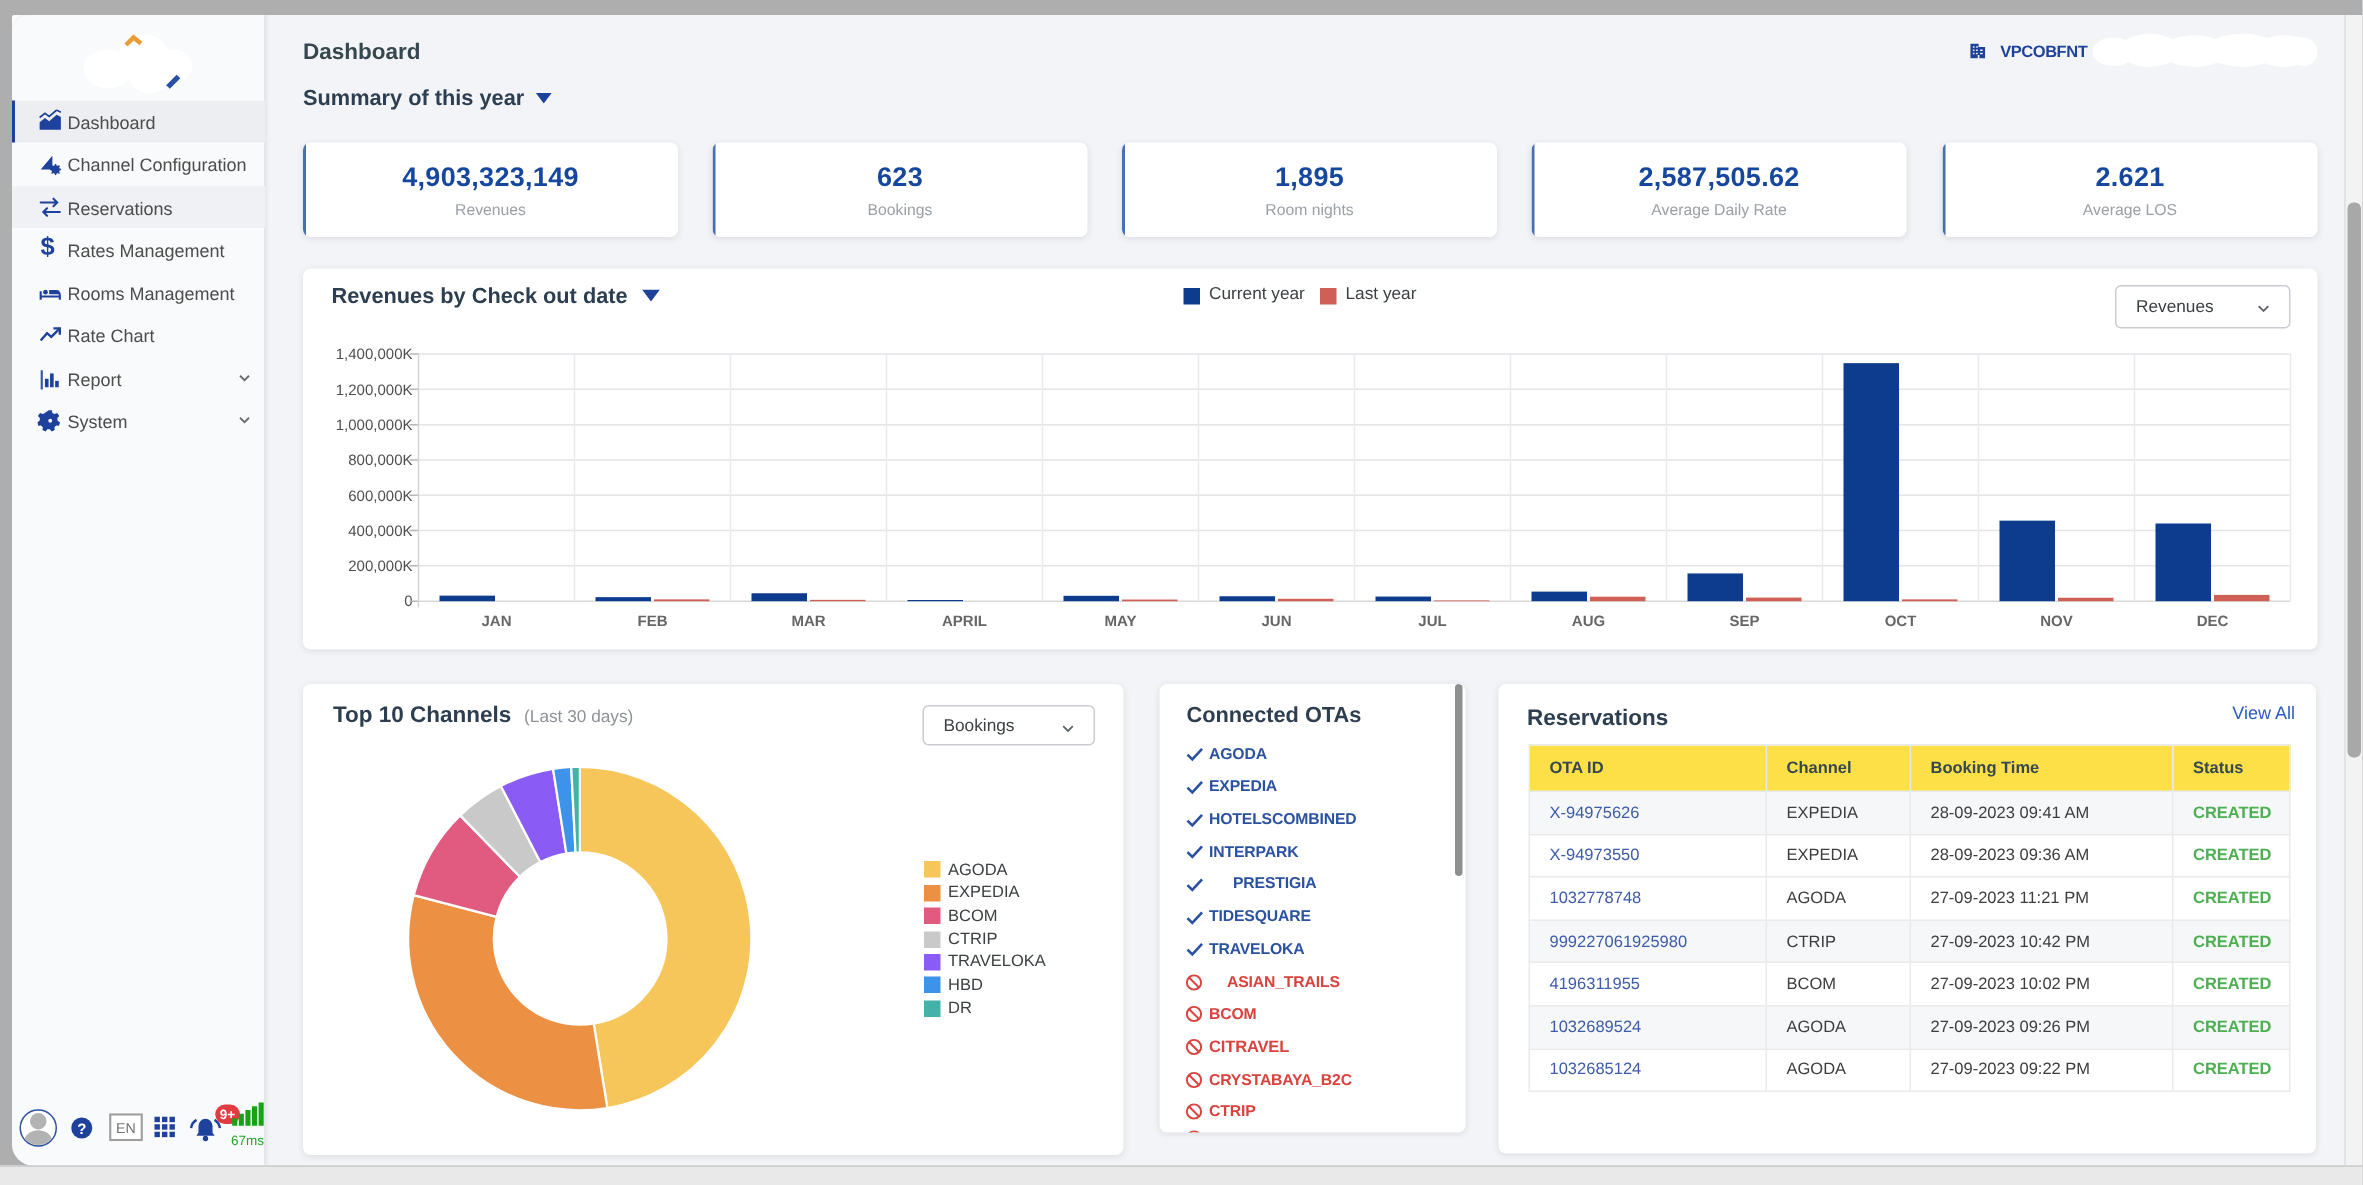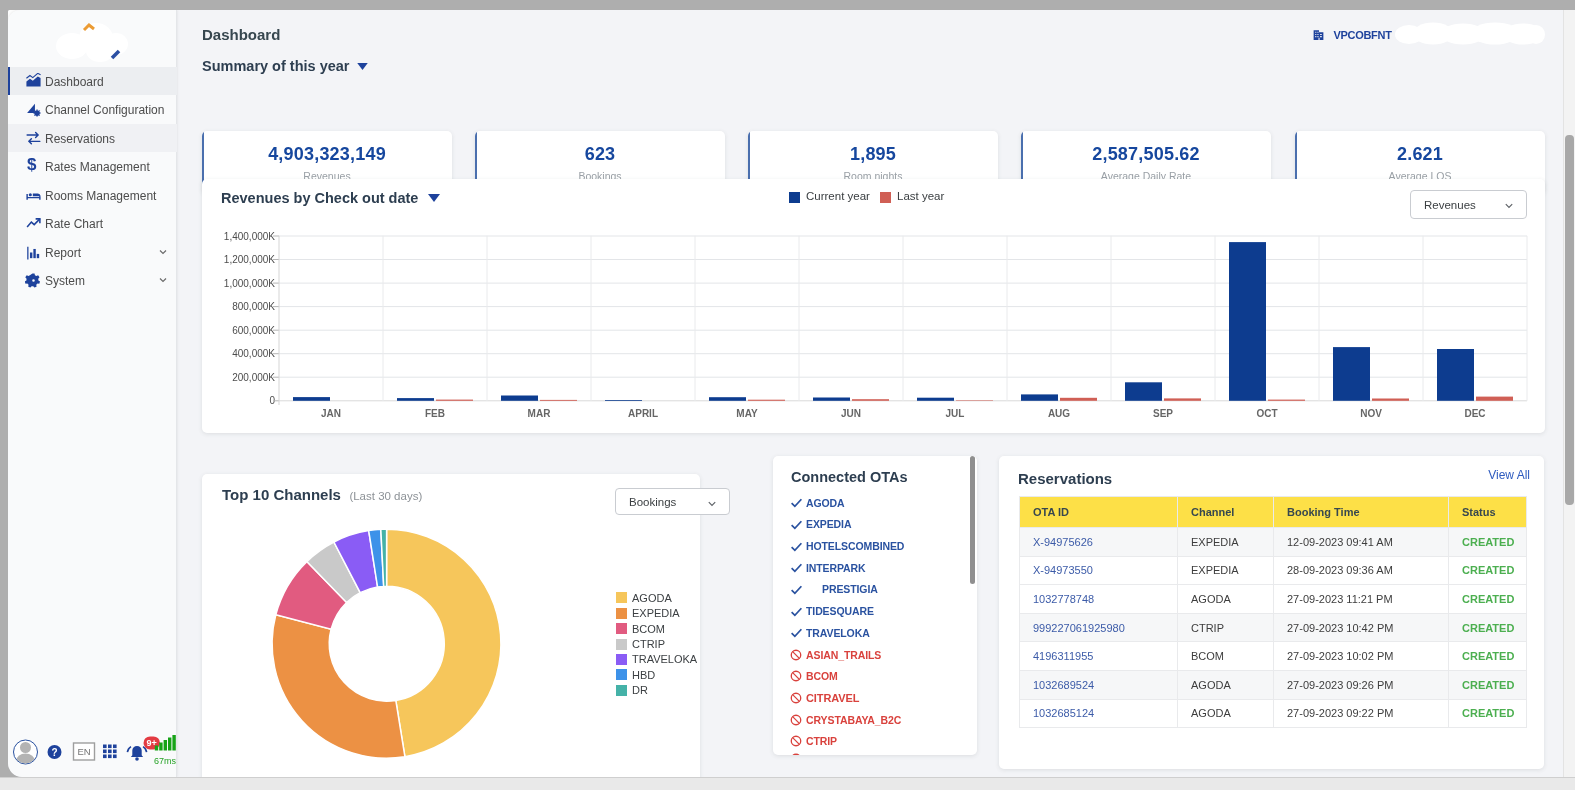--- a/index.html
+++ b/index.html
@@ -11,21 +11,21 @@
 .sidebar { position:absolute; left:0; top:0; width:169px; height:767px; background:#f9fafb; border-right:1px solid #e4e6e9; border-radius:12px 0 0 14px; box-shadow:0 0 3px rgba(0,0,0,0.10); }
 .mi { position:absolute; left:0; width:169px; height:28px; }
 .mi .ic { position:absolute; left:17px; top:6px; width:17px; height:17px; }
 .mi .tx { position:absolute; left:37px; top:8px; font-size:12px; color:#4c4c4c; }
 .mi .ch { position:absolute; right:8px; top:8px; width:12px; height:12px; }
 .mi.active { background:#eceef1; border-left:2px solid #1e429c; }
 .mi.active .ic { left:15px; }
 .mi.active .tx { left:35px; }
 .mi.hov { background:#f0f1f4; }
 
-.sum { top:85px; height:63px; width:250px; overflow:hidden;margin-top:36px; }
+.sum { top:85px; height:63px; width:250px; overflow:hidden; }
 .sum .bar { position:absolute; left:0; top:0; width:2px; height:100%; background:#4a6fae; }
 .sum .num { position:absolute; top:13px; width:100%; text-align:center; font-size:18px; font-weight:bold; color:#16479e; letter-spacing:0.2px; }
 .sum .cap { position:absolute; top:39px; width:100%; text-align:center; font-size:10.5px; color:#9aa0a6; }
 .ddl { position:absolute; border:1px solid #c9ccd1; border-radius:4px; background:#fff; }
 .ddl .t { position:absolute; left:13px; top:50%; transform:translateY(-50%); font-size:11.5px; color:#3c4043; }
 .ttl { font-weight:bold; color:#2d3e50; font-size:14.5px; }
 </style>
 <style>
 #restable table, #restable th, #restable td { border:1px solid #e9eaec; }
 #restable th { font-size:11px; font-weight:bold; color:#37474f; text-align:left; padding-left:13px; background:#fde047; }
@@ -297,21 +297,21 @@
 <text x="1065" y="238" text-anchor="middle" font-size="10" font-weight="bold" fill="#666">OCT</text>
 <rect x="1131" y="168.1" width="37" height="53.7" fill="#0d3c8f"></rect>
 <rect x="1170" y="219.5" width="37" height="2.3" fill="#d05f55"></rect>
 <text x="1169" y="238" text-anchor="middle" font-size="10" font-weight="bold" fill="#666">NOV</text>
 <rect x="1235" y="170.0" width="37" height="51.8" fill="#0d3c8f"></rect>
 <rect x="1274" y="217.6" width="37" height="4.2" fill="#d05f55"></rect>
 <text x="1273" y="238" text-anchor="middle" font-size="10" font-weight="bold" fill="#666">DEC</text>
     </svg>
   </div>
 
-  <div class="card" id="donutcard" style="left:194px; top:464px; width:498px; height:314px;">
+  <div class="card" id="donutcard" style="left:194px; top:446px; width:547px; height:314px;">
     <div class="abs" style="left:20px; top:12px;"><span class="ttl" style="font-size:15px;">Top 10 Channels</span> <span style="font-size:11.5px; color:#8d9297; margin-left:4px;">(Last 30 days)</span></div>
     <div class="ddl" style="left:413px; top:14px; width:115px; height:27px;">
         <span class="t">Bookings</span>
       <svg style="position:absolute; right:11px; top:9px;" width="12" height="11" viewBox="0 0 24 24" fill="none" stroke="#5f6368" stroke-width="2.6">
           <path d="M5 9 l7 7 7 -7"></path>
         </svg>
     </div>
     <svg class="abs" style="left:0; top:0;" width="547" height="314">
       <path d="M184.6 55.2 A114.5 114.5 0 0 1 202.9 282.7 L193.8 226.4 A57.4 57.4 0 0 0 184.6 112.3 Z" fill="#f6c65b" stroke="#fff" stroke-width="1.5"></path>
 <path d="M202.9 282.7 A114.5 114.5 0 0 1 73.8 140.8 L129.1 155.2 A57.4 57.4 0 0 0 193.8 226.4 Z" fill="#ec9144" stroke="#fff" stroke-width="1.5"></path>
@@ -377,21 +377,21 @@
             <path d="M3 13 l6 6 L21 6"></path>
           </svg>
           <span style="font-size:10.5px; font-weight:bold; color:#2a52a0; margin-left:3px; letter-spacing:-0.1px;">TIDESQUARE</span>
         </div>
         <div style="position:absolute; left:17px; top:169.8px; height:14px; display:flex; align-items:center;">
           <svg width="13" height="13" viewBox="0 0 24 24" fill="none" stroke="#2a52a0" stroke-width="3.2">
             <path d="M3 13 l6 6 L21 6"></path>
           </svg>
           <span style="font-size:10.5px; font-weight:bold; color:#2a52a0; margin-left:3px; letter-spacing:-0.1px;">TRAVELOKA</span>
         </div>
-        <div style="position:absolute; left:17px; top:191.5px; height:14px; display:flex; align-items:center;">
+        <div style="position:absolute; left:17px; top:191.5px; height:14px; display:flex; align-items:center;gap:12px;">
           <svg width="12" height="12" viewBox="0 0 24 24" fill="none" stroke="#d9423d" stroke-width="2.6">
             <circle cx="12" cy="12" r="9.5"></circle>
             <path d="M5.3 5.3 L18.7 18.7"></path>
           </svg>
           <span style="font-size:10.5px; font-weight:bold; color:#d9423d; margin-left:4px; letter-spacing:-0.1px;">ASIAN_TRAILS</span>
         </div>
         <div style="position:absolute; left:17px; top:213.2px; height:14px; display:flex; align-items:center;">
           <svg width="12" height="12" viewBox="0 0 24 24" fill="none" stroke="#d9423d" stroke-width="2.6">
             <circle cx="12" cy="12" r="9.5"></circle>
             <path d="M5.3 5.3 L18.7 18.7"></path>
@@ -443,21 +443,21 @@
           <tbody>
             <tr style="height:31px;">
               <th>OTA ID</th>
               <th>Channel</th>
               <th>Booking Time</th>
               <th>Status</th>
             </tr>
             <tr style="height:28.6px; background:#f6f7f8;">
               <td style="color:#3c5ba8;">X-94975626</td>
               <td>EXPEDIA</td>
-              <td>12-09-2023 09:41 AM</td>
+              <td>28-09-2023 09:41 AM</td>
               <td style="color:#4caf50; font-weight:bold;">CREATED</td>
             </tr>
             <tr style="height:28.6px; background:#fff;">
               <td style="color:#3c5ba8;">X-94973550</td>
               <td>EXPEDIA</td>
               <td>28-09-2023 09:36 AM</td>
               <td style="color:#4caf50; font-weight:bold;">CREATED</td>
             </tr>
             <tr style="height:28.6px; background:#fff;">
               <td style="color:#3c5ba8;">1032778748</td>

